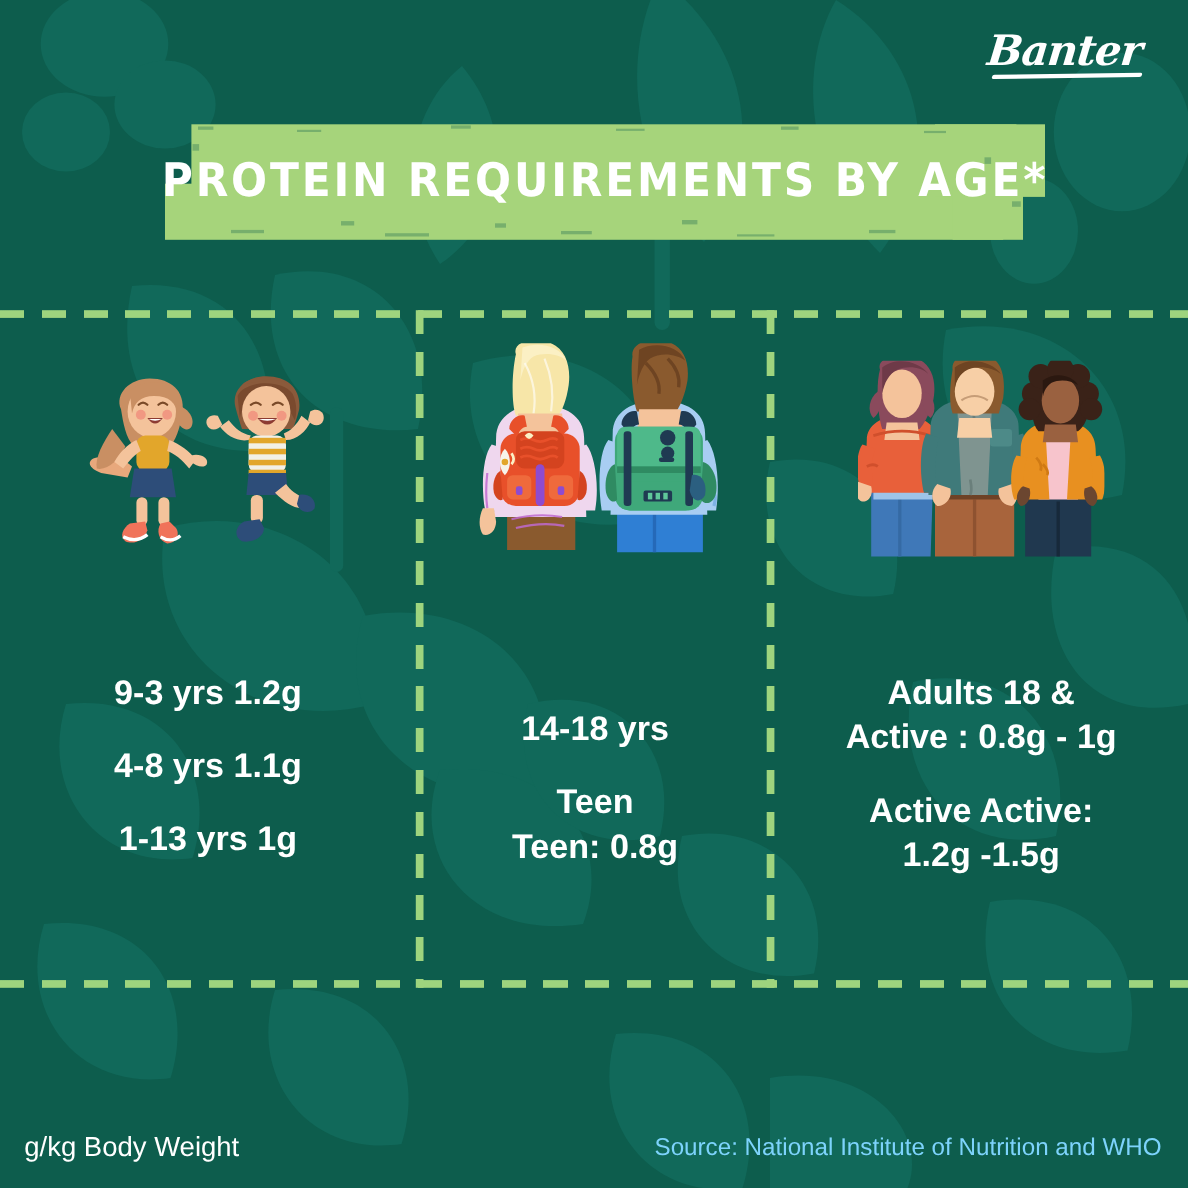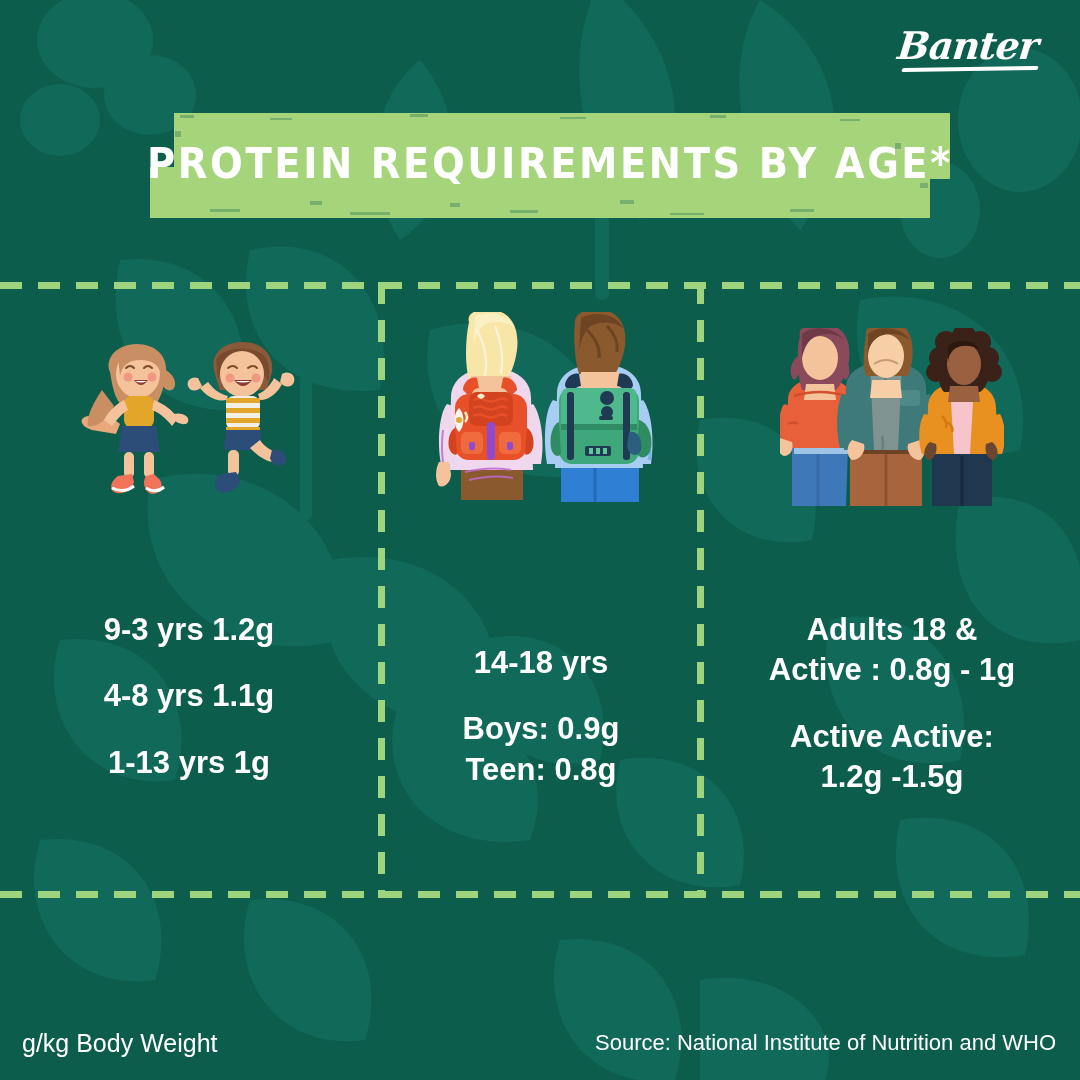--- a/index.html
+++ b/index.html
@@ -144,21 +144,21 @@
   #footer-unit {
     position:absolute;
     left:22px; bottom:22px;
     color:#ffffff;
     font-size:25px;
     font-weight:normal;
   }
   #footer-source {
     position:absolute;
     right:24px; bottom:24px;
-    color:#ffffff;
+    color:#7dd3fc;
     font-size:22px;
     font-weight:normal;
   }
 </style>
 </head>
 <body>
 
 <div id="poster">
 
   <svg id="bg-pattern" viewBox="0 0 1080 1080" xmlns="http://www.w3.org/2000/svg">
@@ -387,21 +387,21 @@
           <path d="M86 120 C94 118 100 126 98 138 C94 146 86 144 84 134 Z" fill="#2b5f80"></path>
         </g>
       </svg>
     </div>
 
     <div class="facts" id="facts-teens">
       <div class="fact-block">
         <span class="fact-line">14-18 yrs</span>
       </div>
       <div class="fact-block">
-        <span class="fact-line">Boys: 0.9g</span>
+        <span class="fact-line">Teen</span>
         <span class="fact-line">Teen: 0.8g</span>
       </div>
     </div>
   </div>
 
   <div class="column" id="col-adults">
     <div class="art" id="art-adults">
       <svg width="224" height="180" viewBox="0 0 224 180" xmlns="http://www.w3.org/2000/svg">
 
         <g>

